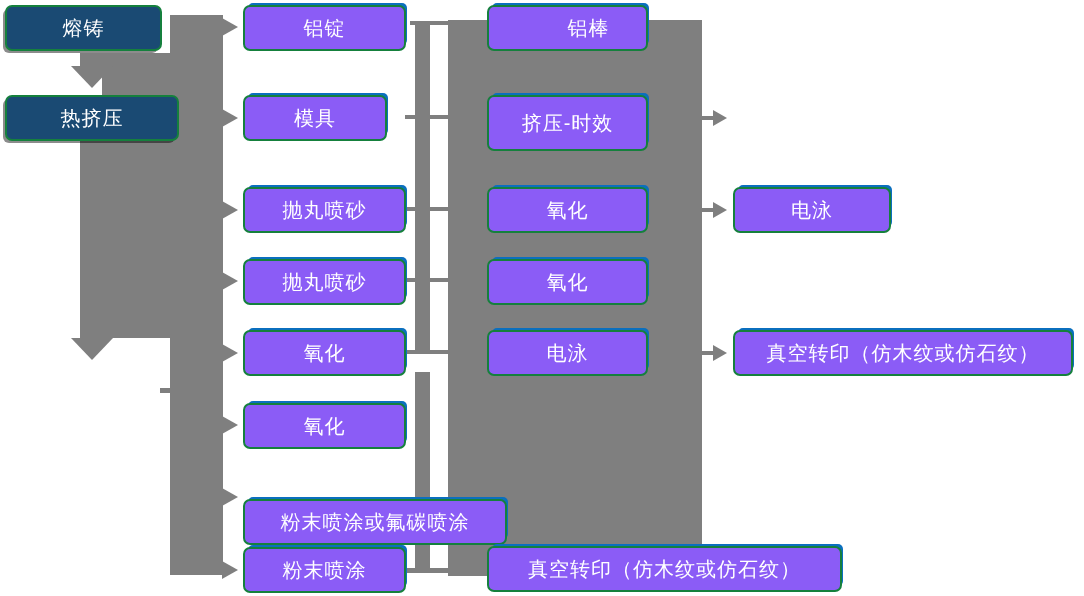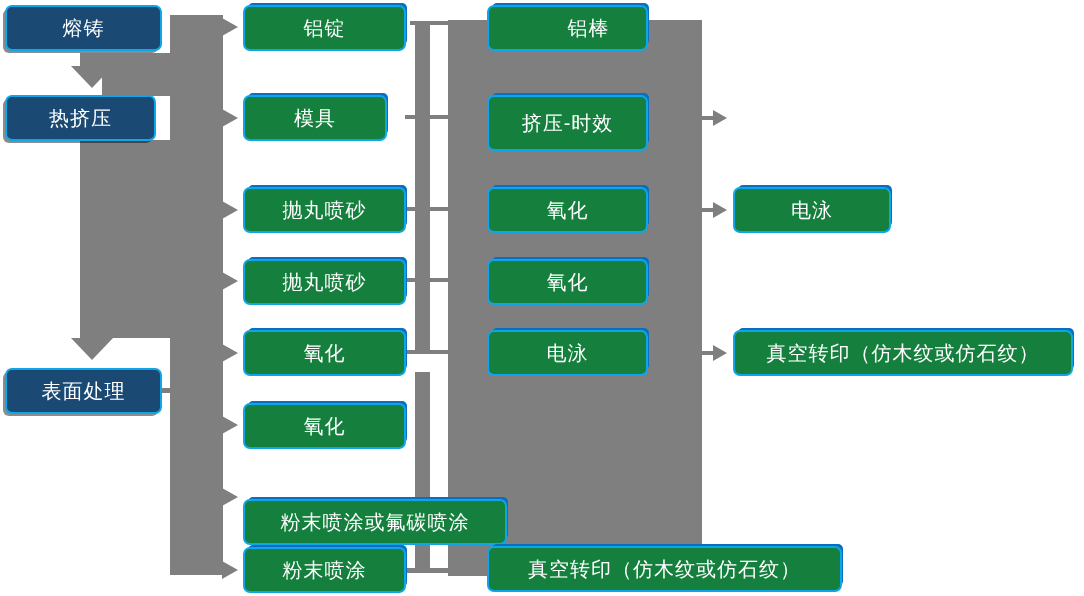--- a/index.html
+++ b/index.html
@@ -4,29 +4,29 @@
 <style>
   html,body { margin:0; padding:0; background:#ffffff; }
   #canvas {
     position:relative; width:1084px; height:596px; background:#ffffff;
     font-family:"Liberation Sans","DejaVu Sans",sans-serif; overflow:hidden;
   }
   .node {
     position:absolute; box-sizing:border-box;
     display:flex; align-items:center; justify-content:center;
     color:#ffffff; font-size:20px; letter-spacing:1px; font-weight:400;
-    border:2px solid #0ea5e9; border-radius:7px;
+    border:2px solid #15803d; border-radius:7px;
     white-space:nowrap;
   }
   .node.dark {
     background:#1A4A73;
     box-shadow:-3px 3px 0 -1px rgba(0,0,0,0.45);
   }
   .node.blue {
-    background:#15803d;
+    background:#8b5cf6;
     box-shadow:3px -4px 0 -2px #0b6fbe;
   }
   .conn { position:absolute; background:#7F7F7F; }
   .tri { position:absolute; width:0; height:0; background:none; }
   .tri.right-big {
     border-top:9px solid transparent; border-bottom:9px solid transparent;
     border-left:16px solid #7F7F7F;
   }
   .tri.right-small {
     border-top:8px solid transparent; border-bottom:8px solid transparent;
@@ -71,22 +71,21 @@
   <div class="conn" style="left:448px;top:20px;width:254px;height:556px;"></div>
 
   <div class="conn" style="left:702px;top:116px;width:12px;height:4px;"></div>
   <div class="tri right-small" style="left:713px;top:110px;"></div>
   <div class="conn" style="left:702px;top:208px;width:12px;height:4px;"></div>
   <div class="tri right-small" style="left:713px;top:202px;"></div>
   <div class="conn" style="left:702px;top:351px;width:12px;height:4px;"></div>
   <div class="tri right-small" style="left:713px;top:345px;"></div>
 
   <div class="node dark" style="left:5px;top:5px;width:157px;height:46px;">熔铸</div>
-  <div class="node dark" style="left:5px;top:95px;width:151px;height:46px;">热挤压</div>
-  <div class="node dark" style="left:5px;top:368px;width:157px;height:46px;">表面处理</div>
+  <div class="node dark" style="left:5px;top:95px;width:174px;height:46px;">热挤压</div>
 
   <div class="node blue" style="left:243px;top:5px;width:163px;height:46px;">铝锭</div>
   <div class="node blue" style="left:243px;top:95px;width:144px;height:46px;">模具</div>
   <div class="node blue" style="left:243px;top:187px;width:163px;height:46px;">抛丸喷砂</div>
   <div class="node blue" style="left:243px;top:259px;width:163px;height:46px;">抛丸喷砂</div>
   <div class="node blue" style="left:243px;top:330px;width:163px;height:46px;">氧化</div>
   <div class="node blue" style="left:243px;top:403px;width:163px;height:46px;">氧化</div>
   <div class="node blue" style="left:243px;top:475px;width:264px;height:46px;margin-top:24px;">粉末喷涂或氟碳喷涂</div>
   <div class="node blue" style="left:243px;top:547px;width:163px;height:46px;">粉末喷涂</div>
 

